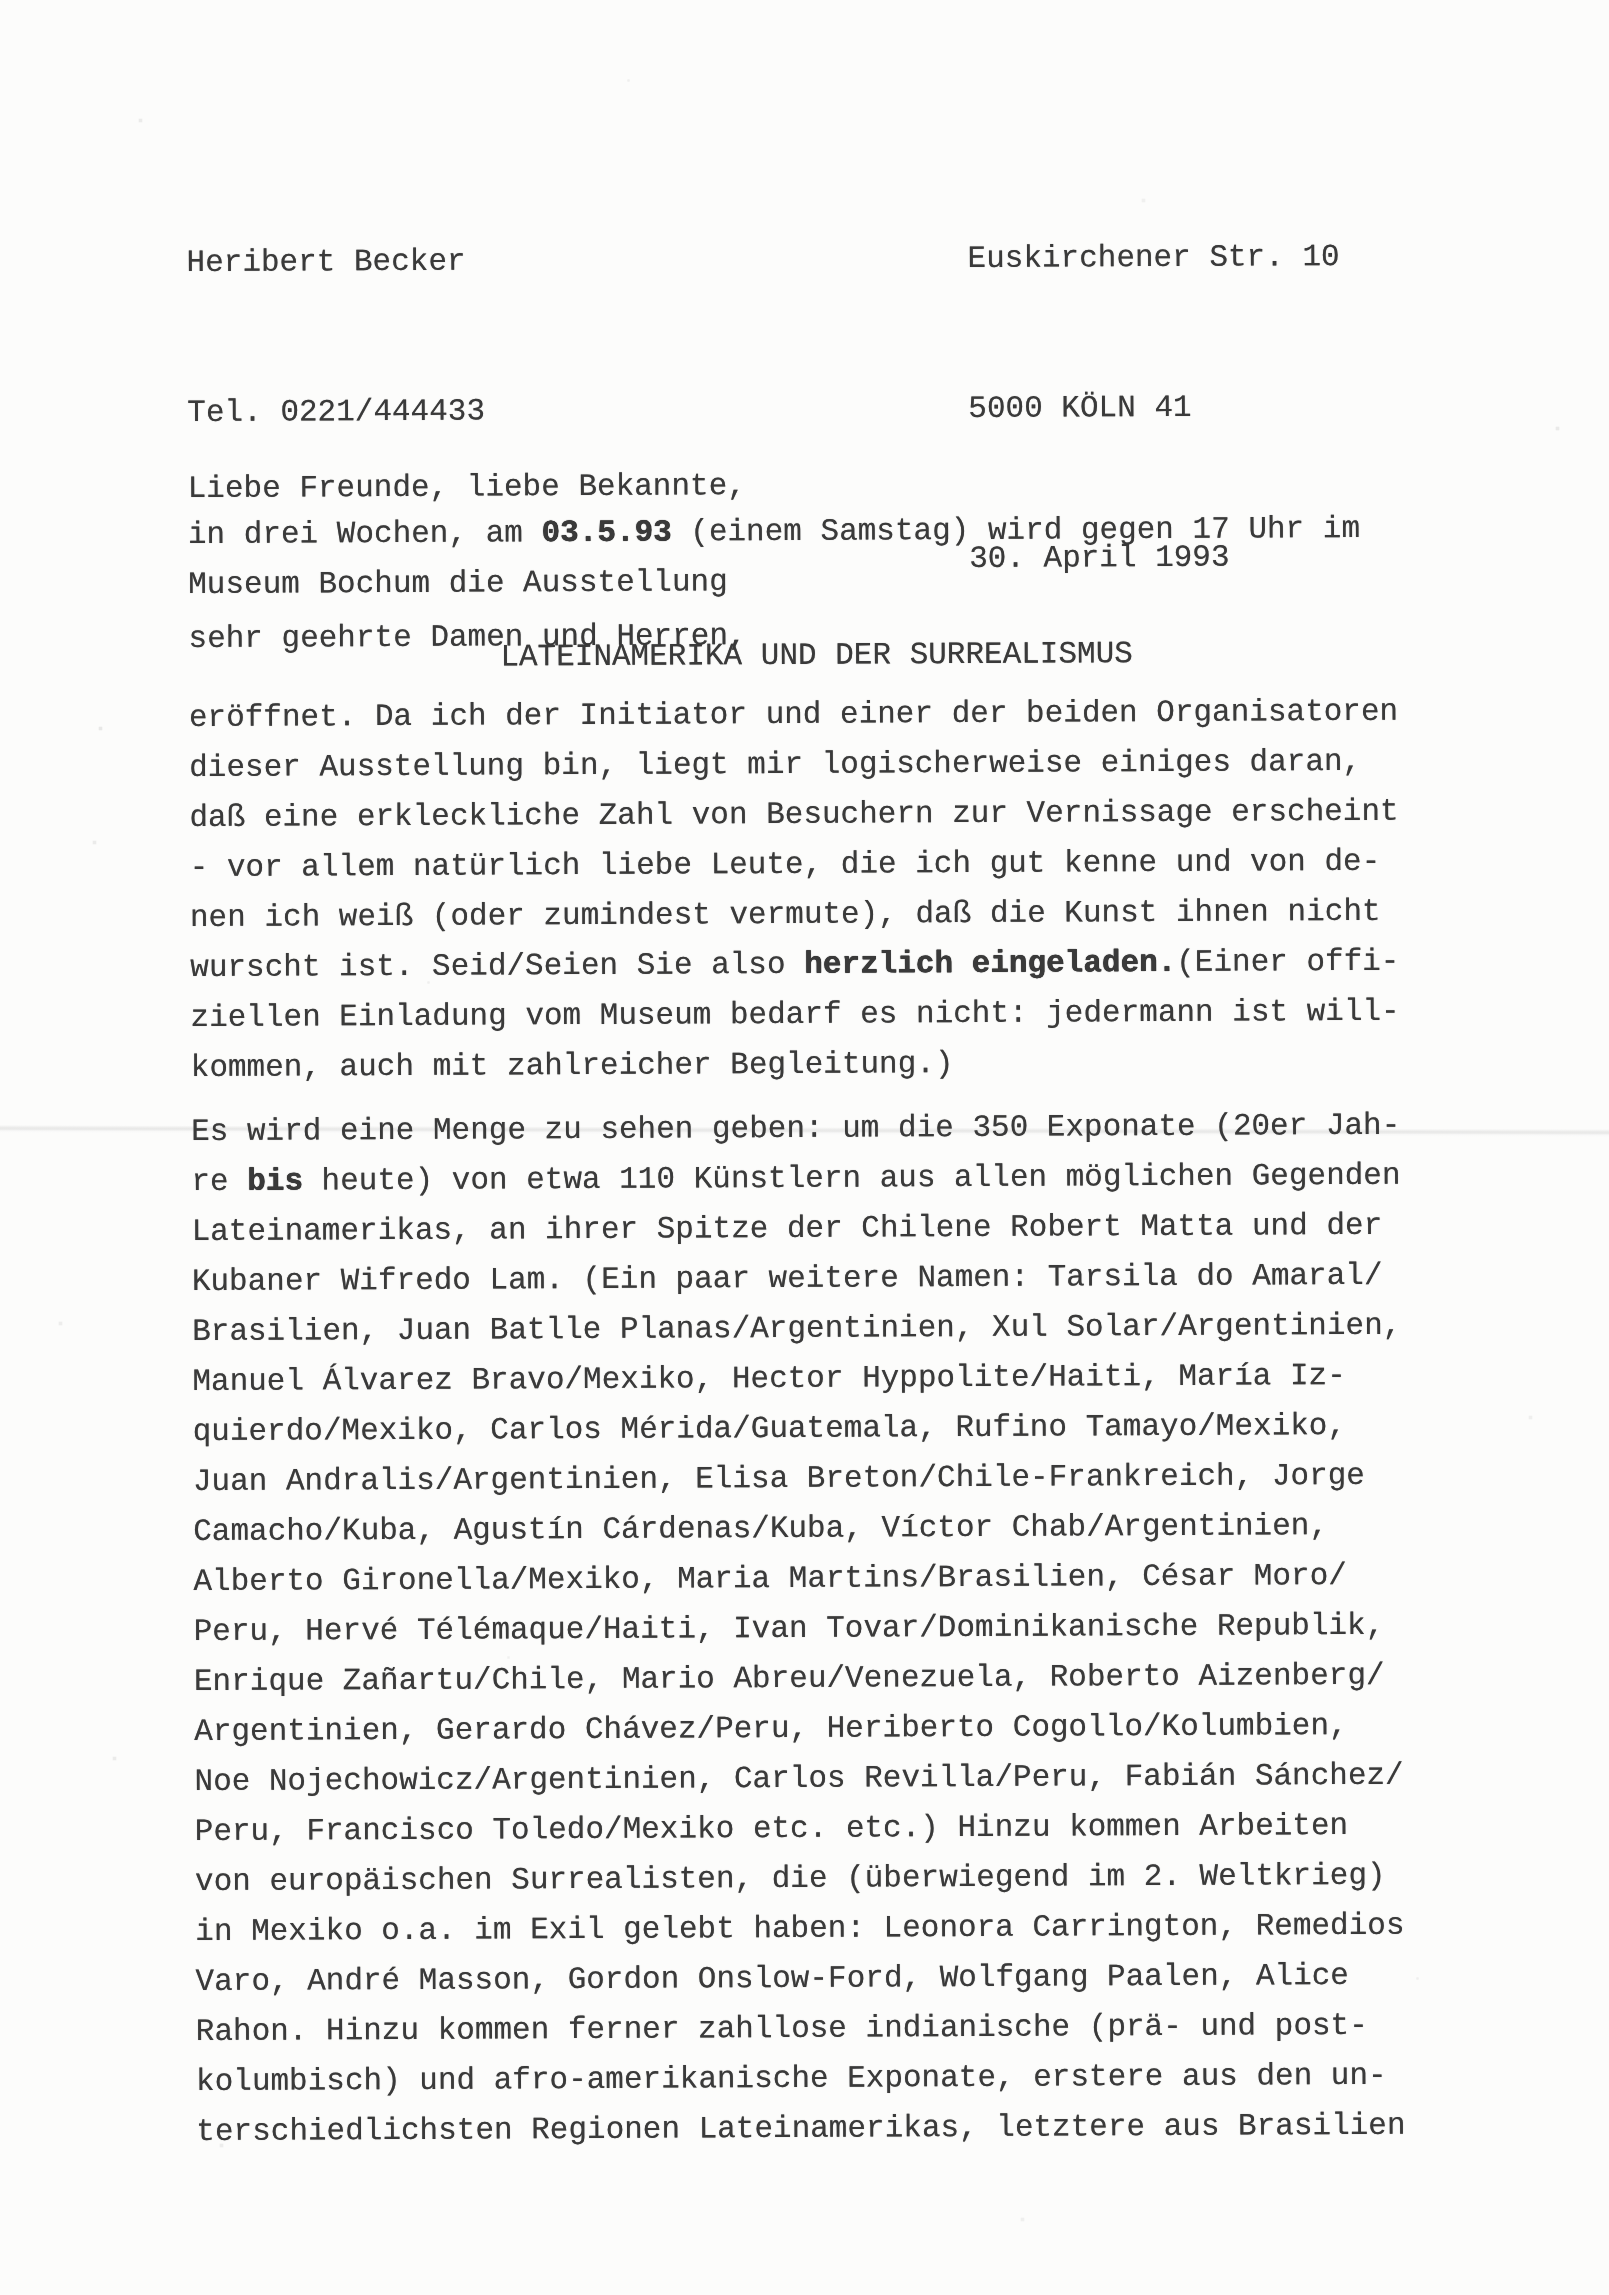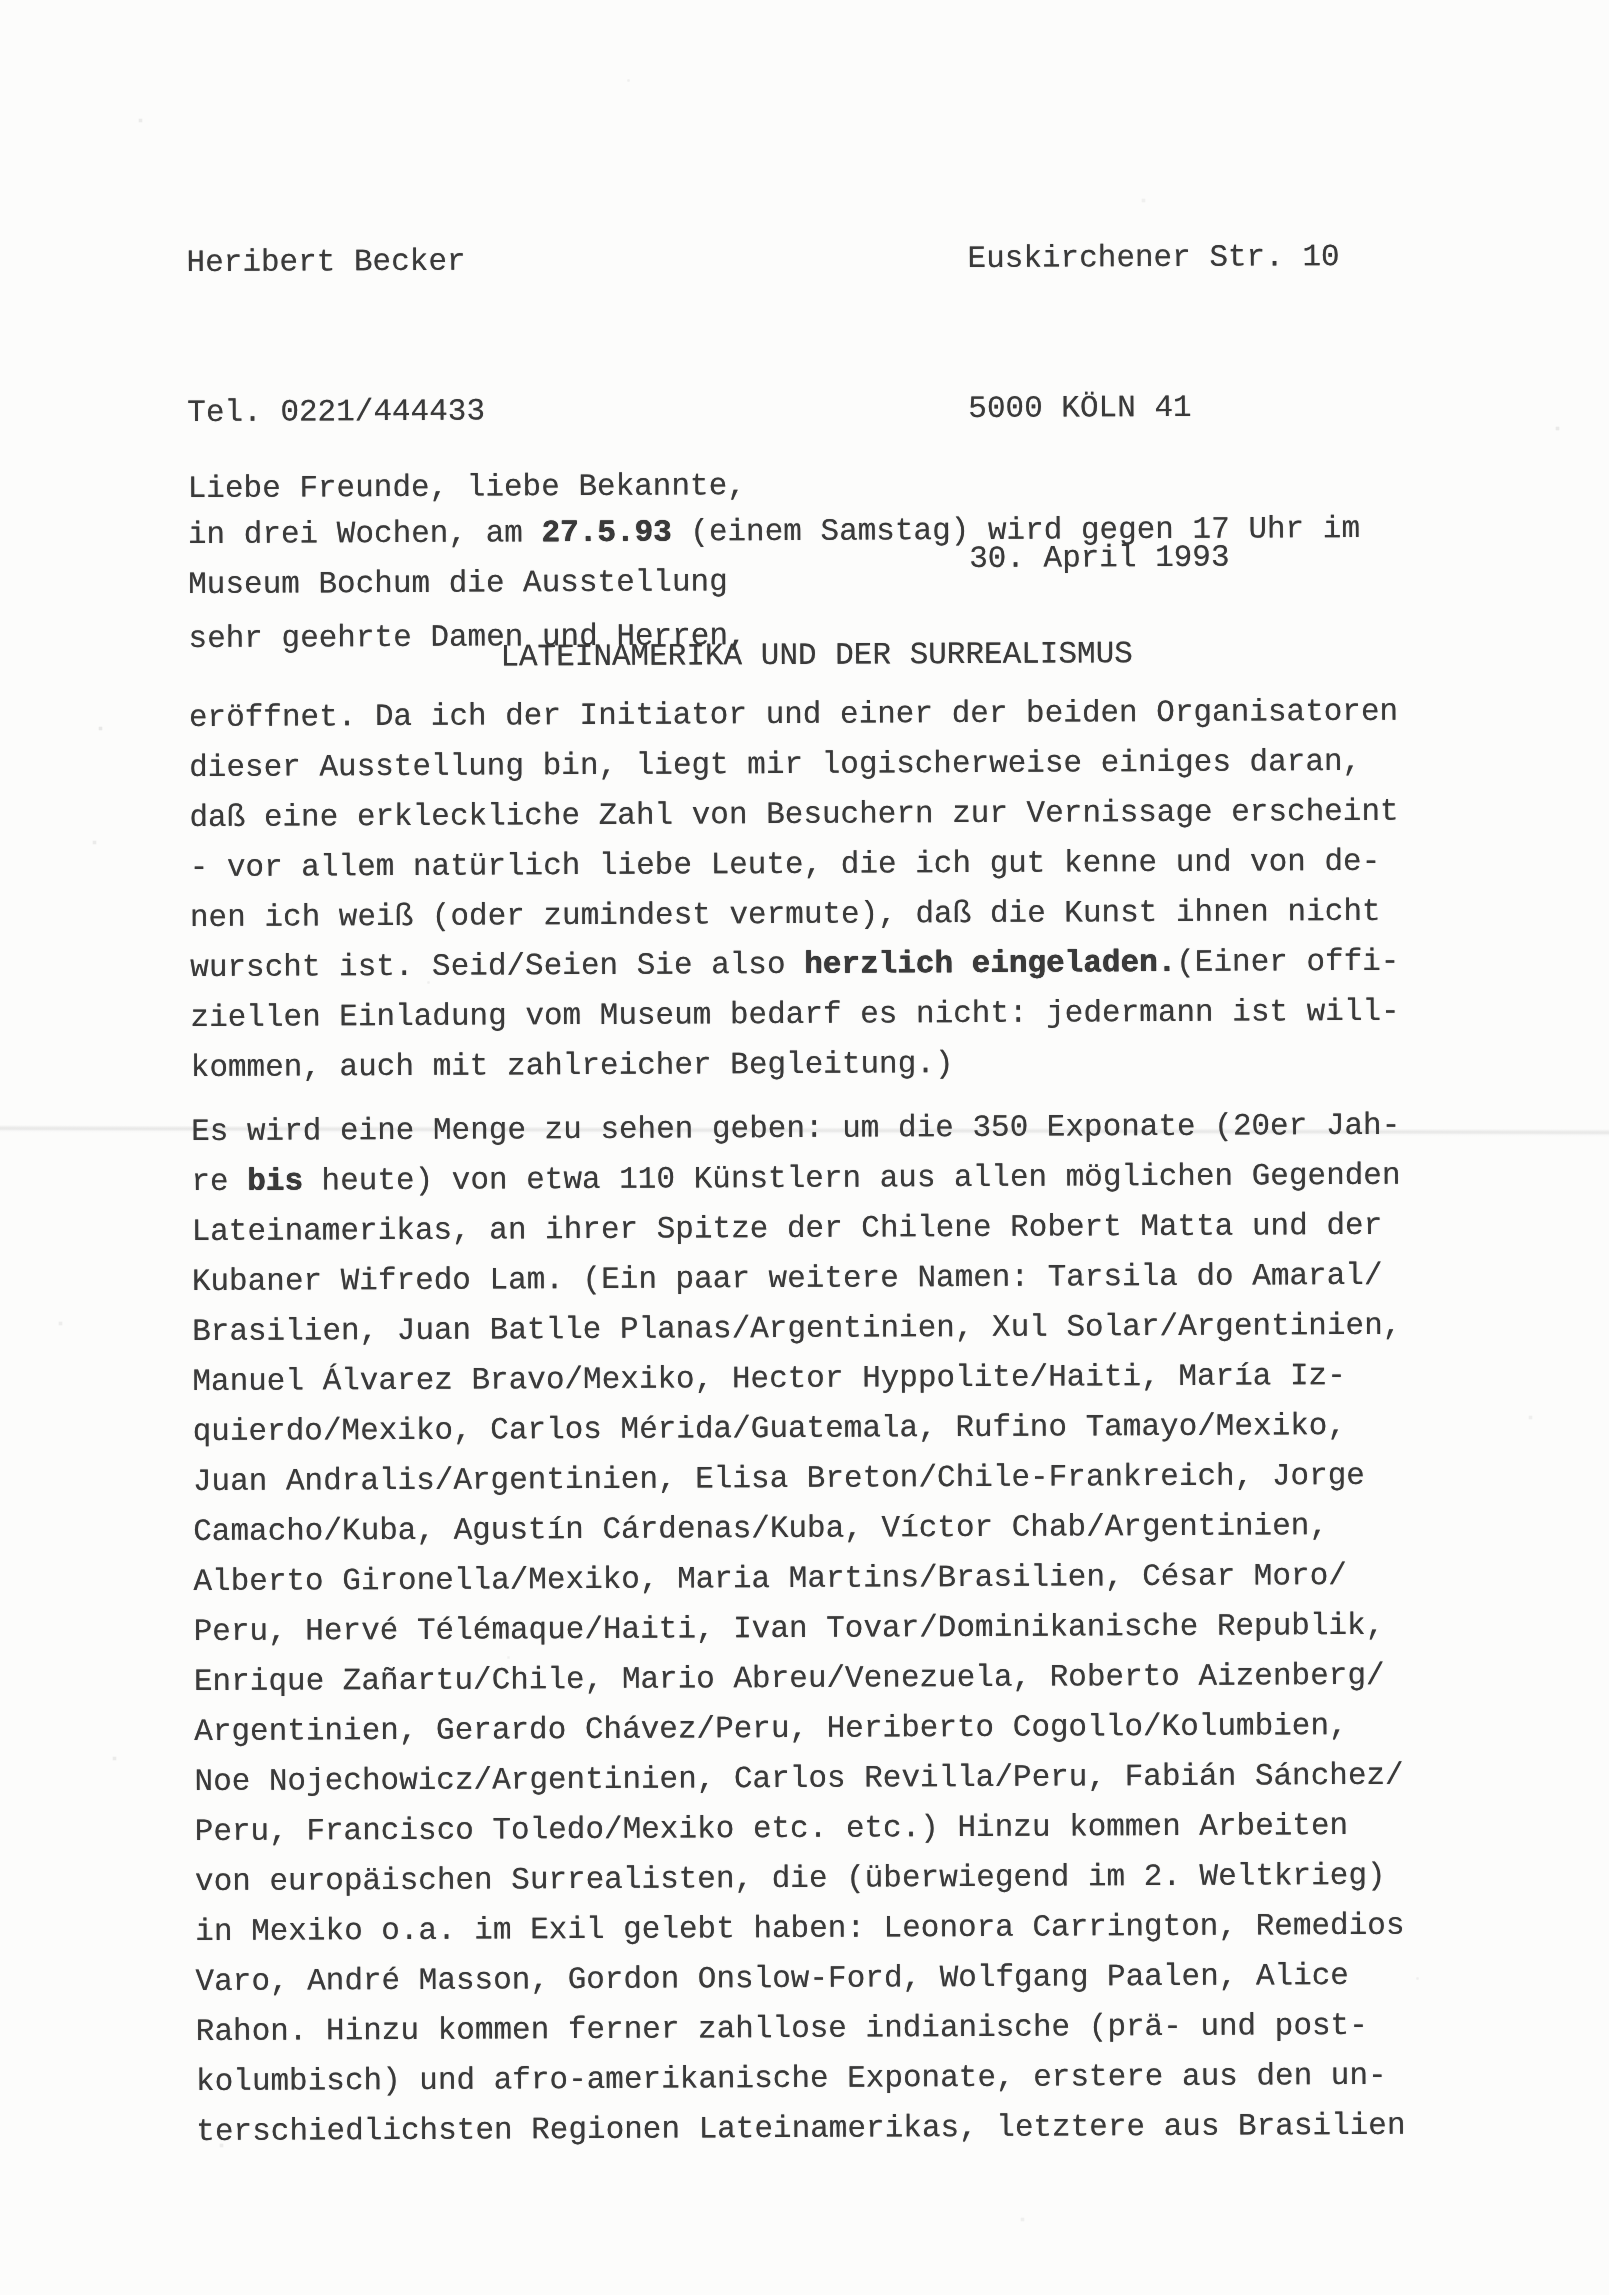--- a/index.html
+++ b/index.html
@@ -99,21 +99,21 @@
       <div class="tline">Euskirchener Str. 10</div>
       <div class="tline">5000 KÖLN 41</div>
       <div class="tline">30. April 1993</div>
     </div>
 
     <div class="tblock salutation">
       <div class="tline">Liebe Freunde, liebe Bekannte,</div>
       <div class="tline">sehr geehrte Damen und Herren,</div>
     </div>
 
-    <div class="tblock para1"><div class="tline"><span>in drei Wochen, am </span><span class="em">27.5.93</span><span> (einem Samstag) wird gegen 17 Uhr im</span></div><div class="tline"><span>Museum Bochum die Ausstellung</span></div></div>
+    <div class="tblock para1"><div class="tline"><span>in drei Wochen, am </span><span class="em">03.5.93</span><span> (einem Samstag) wird gegen 17 Uhr im</span></div><div class="tline"><span>Museum Bochum die Ausstellung</span></div></div>
 
     <div class="tblock title-line">LATEINAMERIKA UND DER SURREALISMUS</div>
 
     <div class="tblock para2"><div class="tline"><span>eröffnet. Da ich der Initiator und einer der beiden Organisatoren</span></div><div class="tline"><span>dieser Ausstellung bin, liegt mir logischerweise einiges daran,</span></div><div class="tline"><span>daß eine erkleckliche Zahl von Besuchern zur Vernissage erscheint</span></div><div class="tline"><span>- vor allem natürlich liebe Leute, die ich gut kenne und von de-</span></div><div class="tline"><span>nen ich weiß (oder zumindest vermute), daß die Kunst ihnen nicht</span></div><div class="tline"><span>wurscht ist. Seid/Seien Sie also </span><span class="em">herzlich eingeladen.</span><span>(Einer offi-</span></div><div class="tline"><span>ziellen Einladung vom Museum bedarf es nicht: jedermann ist will-</span></div><div class="tline"><span>kommen, auch mit zahlreicher Begleitung.)</span></div></div>
 
     <div class="tblock para3"><div class="tline"><span>Es wird eine Menge zu sehen geben: um die 350 Exponate (20er Jah-</span></div><div class="tline"><span>re </span><span class="em">bis</span><span> heute) von etwa 110 Künstlern aus allen möglichen Gegenden</span></div><div class="tline"><span>Lateinamerikas, an ihrer Spitze der Chilene Robert Matta und der</span></div><div class="tline"><span>Kubaner Wifredo Lam. (Ein paar weitere Namen: Tarsila do Amaral/</span></div><div class="tline"><span>Brasilien, Juan Batlle Planas/Argentinien, Xul Solar/Argentinien,</span></div><div class="tline"><span>Manuel Álvarez Bravo/Mexiko, Hector Hyppolite/Haiti, María Iz-</span></div><div class="tline"><span>quierdo/Mexiko, Carlos Mérida/Guatemala, Rufino Tamayo/Mexiko,</span></div><div class="tline"><span>Juan Andralis/Argentinien, Elisa Breton/Chile-Frankreich, Jorge</span></div><div class="tline"><span>Camacho/Kuba, Agustín Cárdenas/Kuba, Víctor Chab/Argentinien,</span></div><div class="tline"><span>Alberto Gironella/Mexiko, Maria Martins/Brasilien, César Moro/</span></div><div class="tline"><span>Peru, Hervé Télémaque/Haiti, Ivan Tovar/Dominikanische Republik,</span></div><div class="tline"><span>Enrique Zañartu/Chile, Mario Abreu/Venezuela, Roberto Aizenberg/</span></div><div class="tline"><span>Argentinien, Gerardo Chávez/Peru, Heriberto Cogollo/Kolumbien,</span></div><div class="tline"><span>Noe Nojechowicz/Argentinien, Carlos Revilla/Peru, Fabián Sánchez/</span></div><div class="tline"><span>Peru, Francisco Toledo/Mexiko etc. etc.) Hinzu kommen Arbeiten</span></div><div class="tline"><span>von europäischen Surrealisten, die (überwiegend im 2. Weltkrieg)</span></div><div class="tline"><span>in Mexiko o.a. im Exil gelebt haben: Leonora Carrington, Remedios</span></div><div class="tline"><span>Varo, André Masson, Gordon Onslow-Ford, Wolfgang Paalen, Alice</span></div><div class="tline"><span>Rahon. Hinzu kommen ferner zahllose indianische (prä- und post-</span></div><div class="tline"><span>kolumbisch) und afro-amerikanische Exponate, erstere aus den un-</span></div><div class="tline"><span>terschiedlichsten Regionen Lateinamerikas, letztere aus Brasilien</span></div></div>
 
   </div>
 </div>
 

